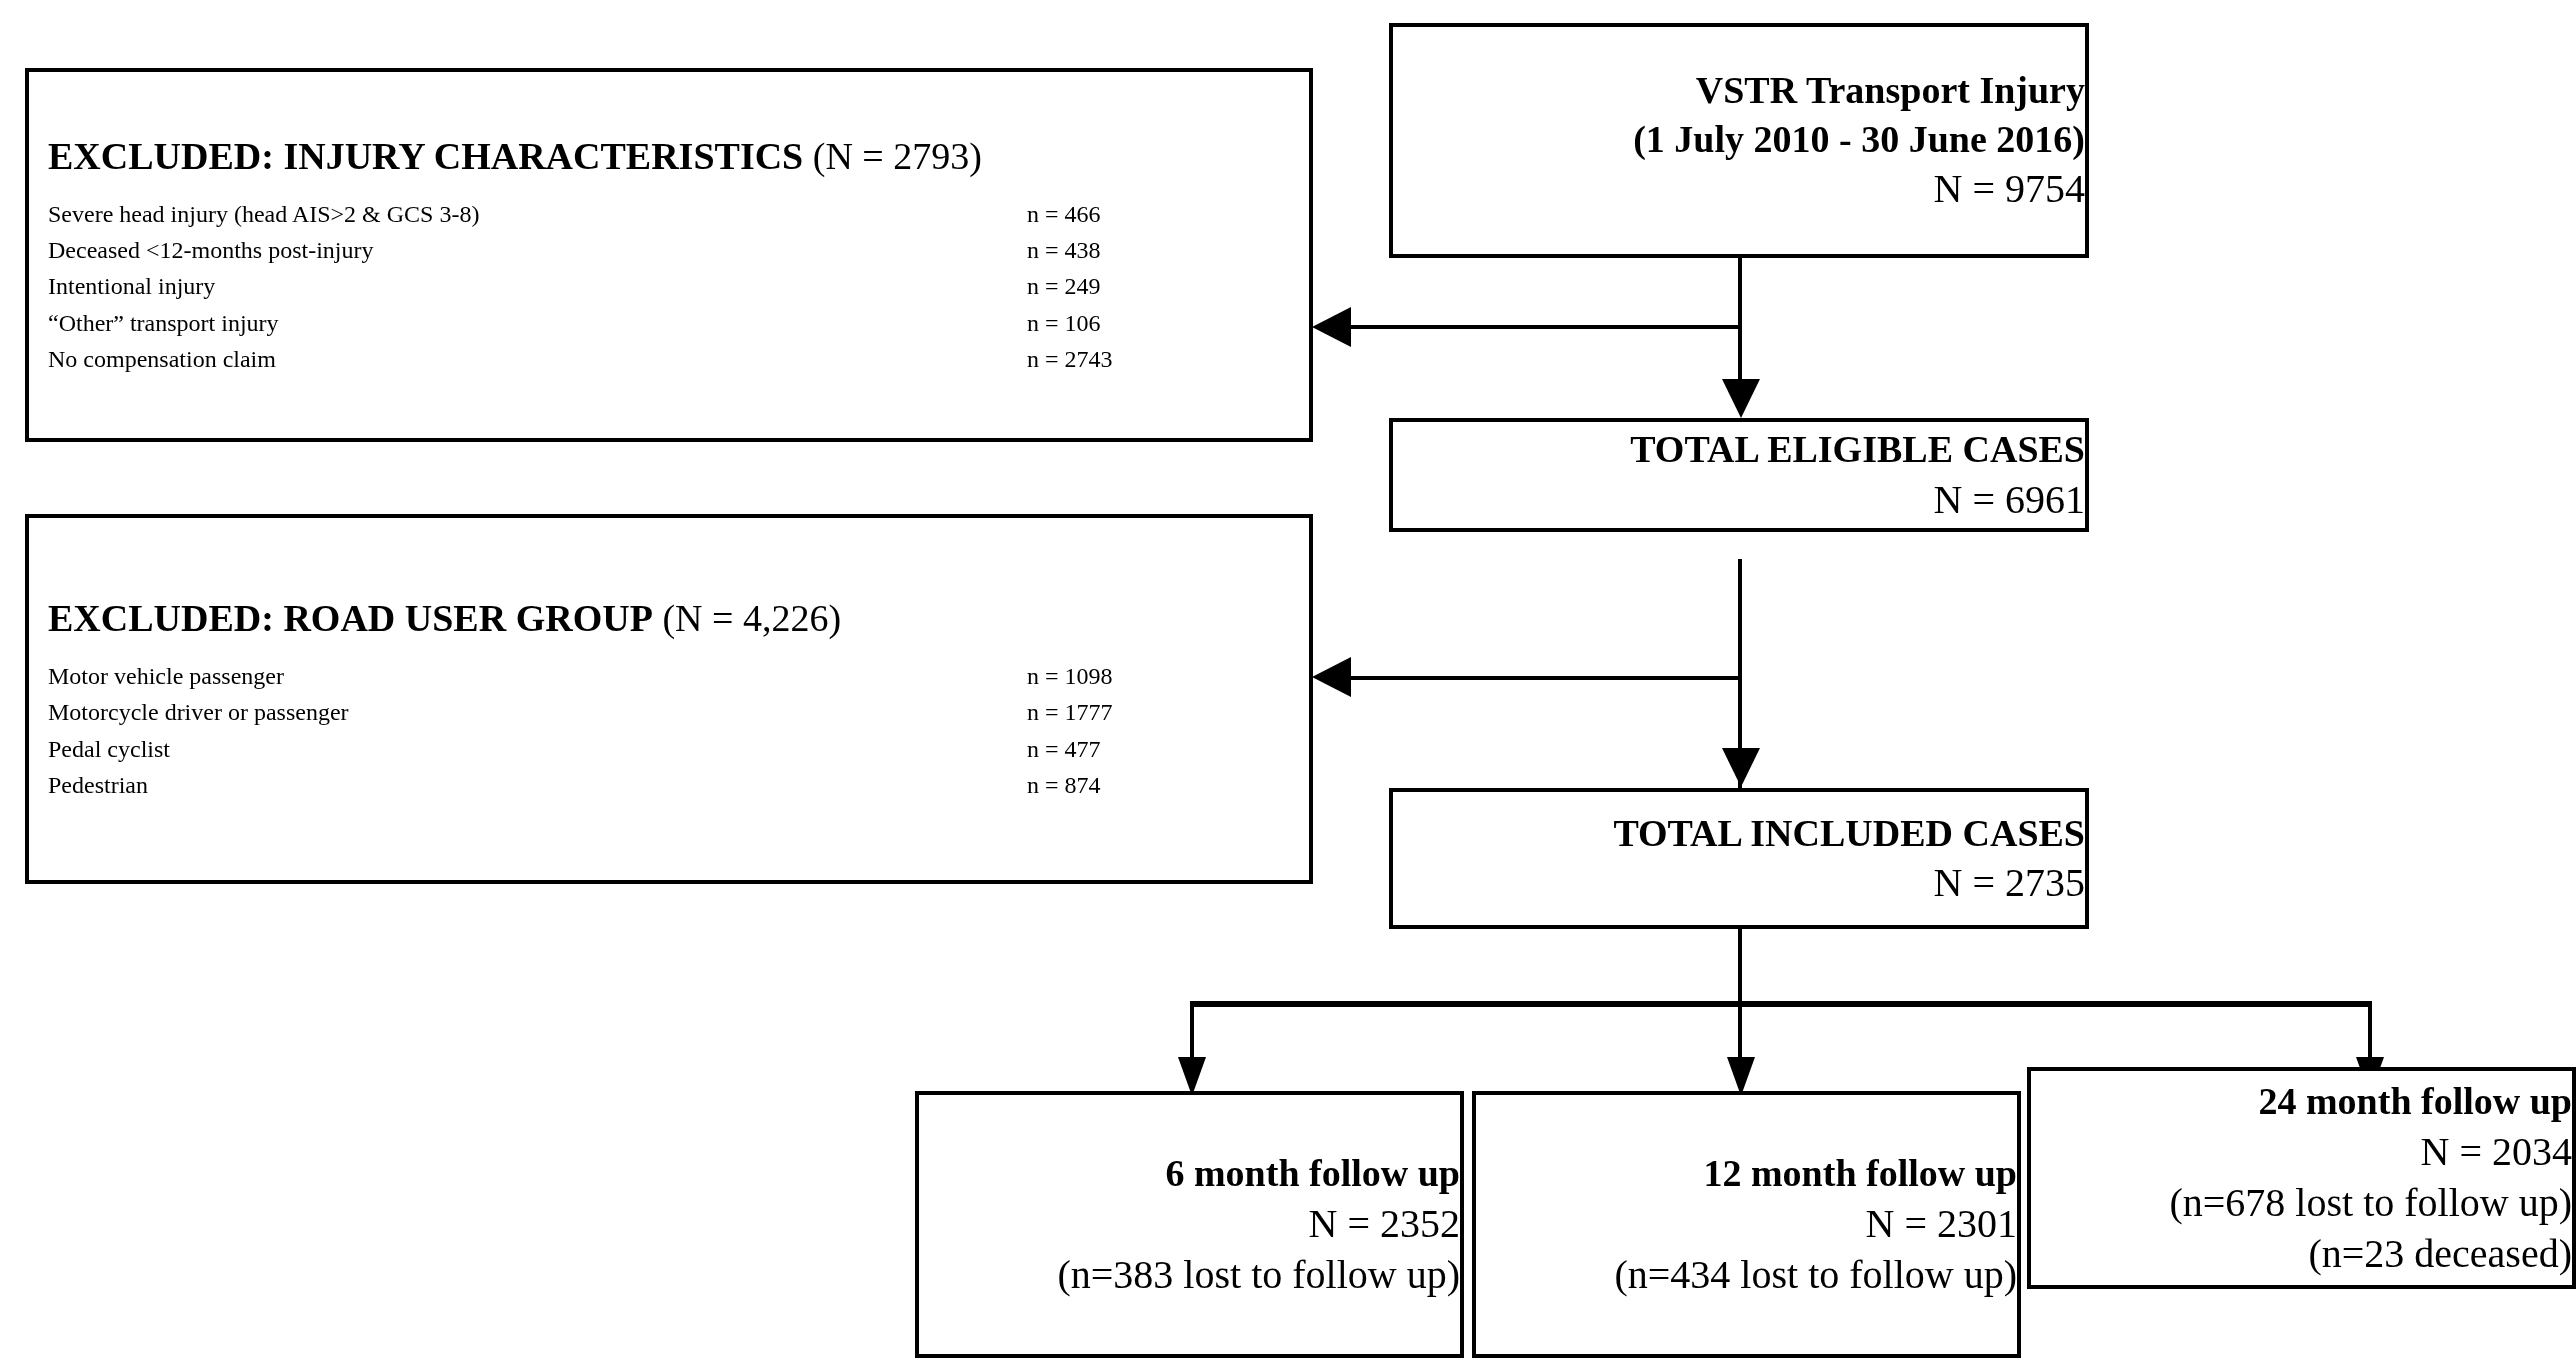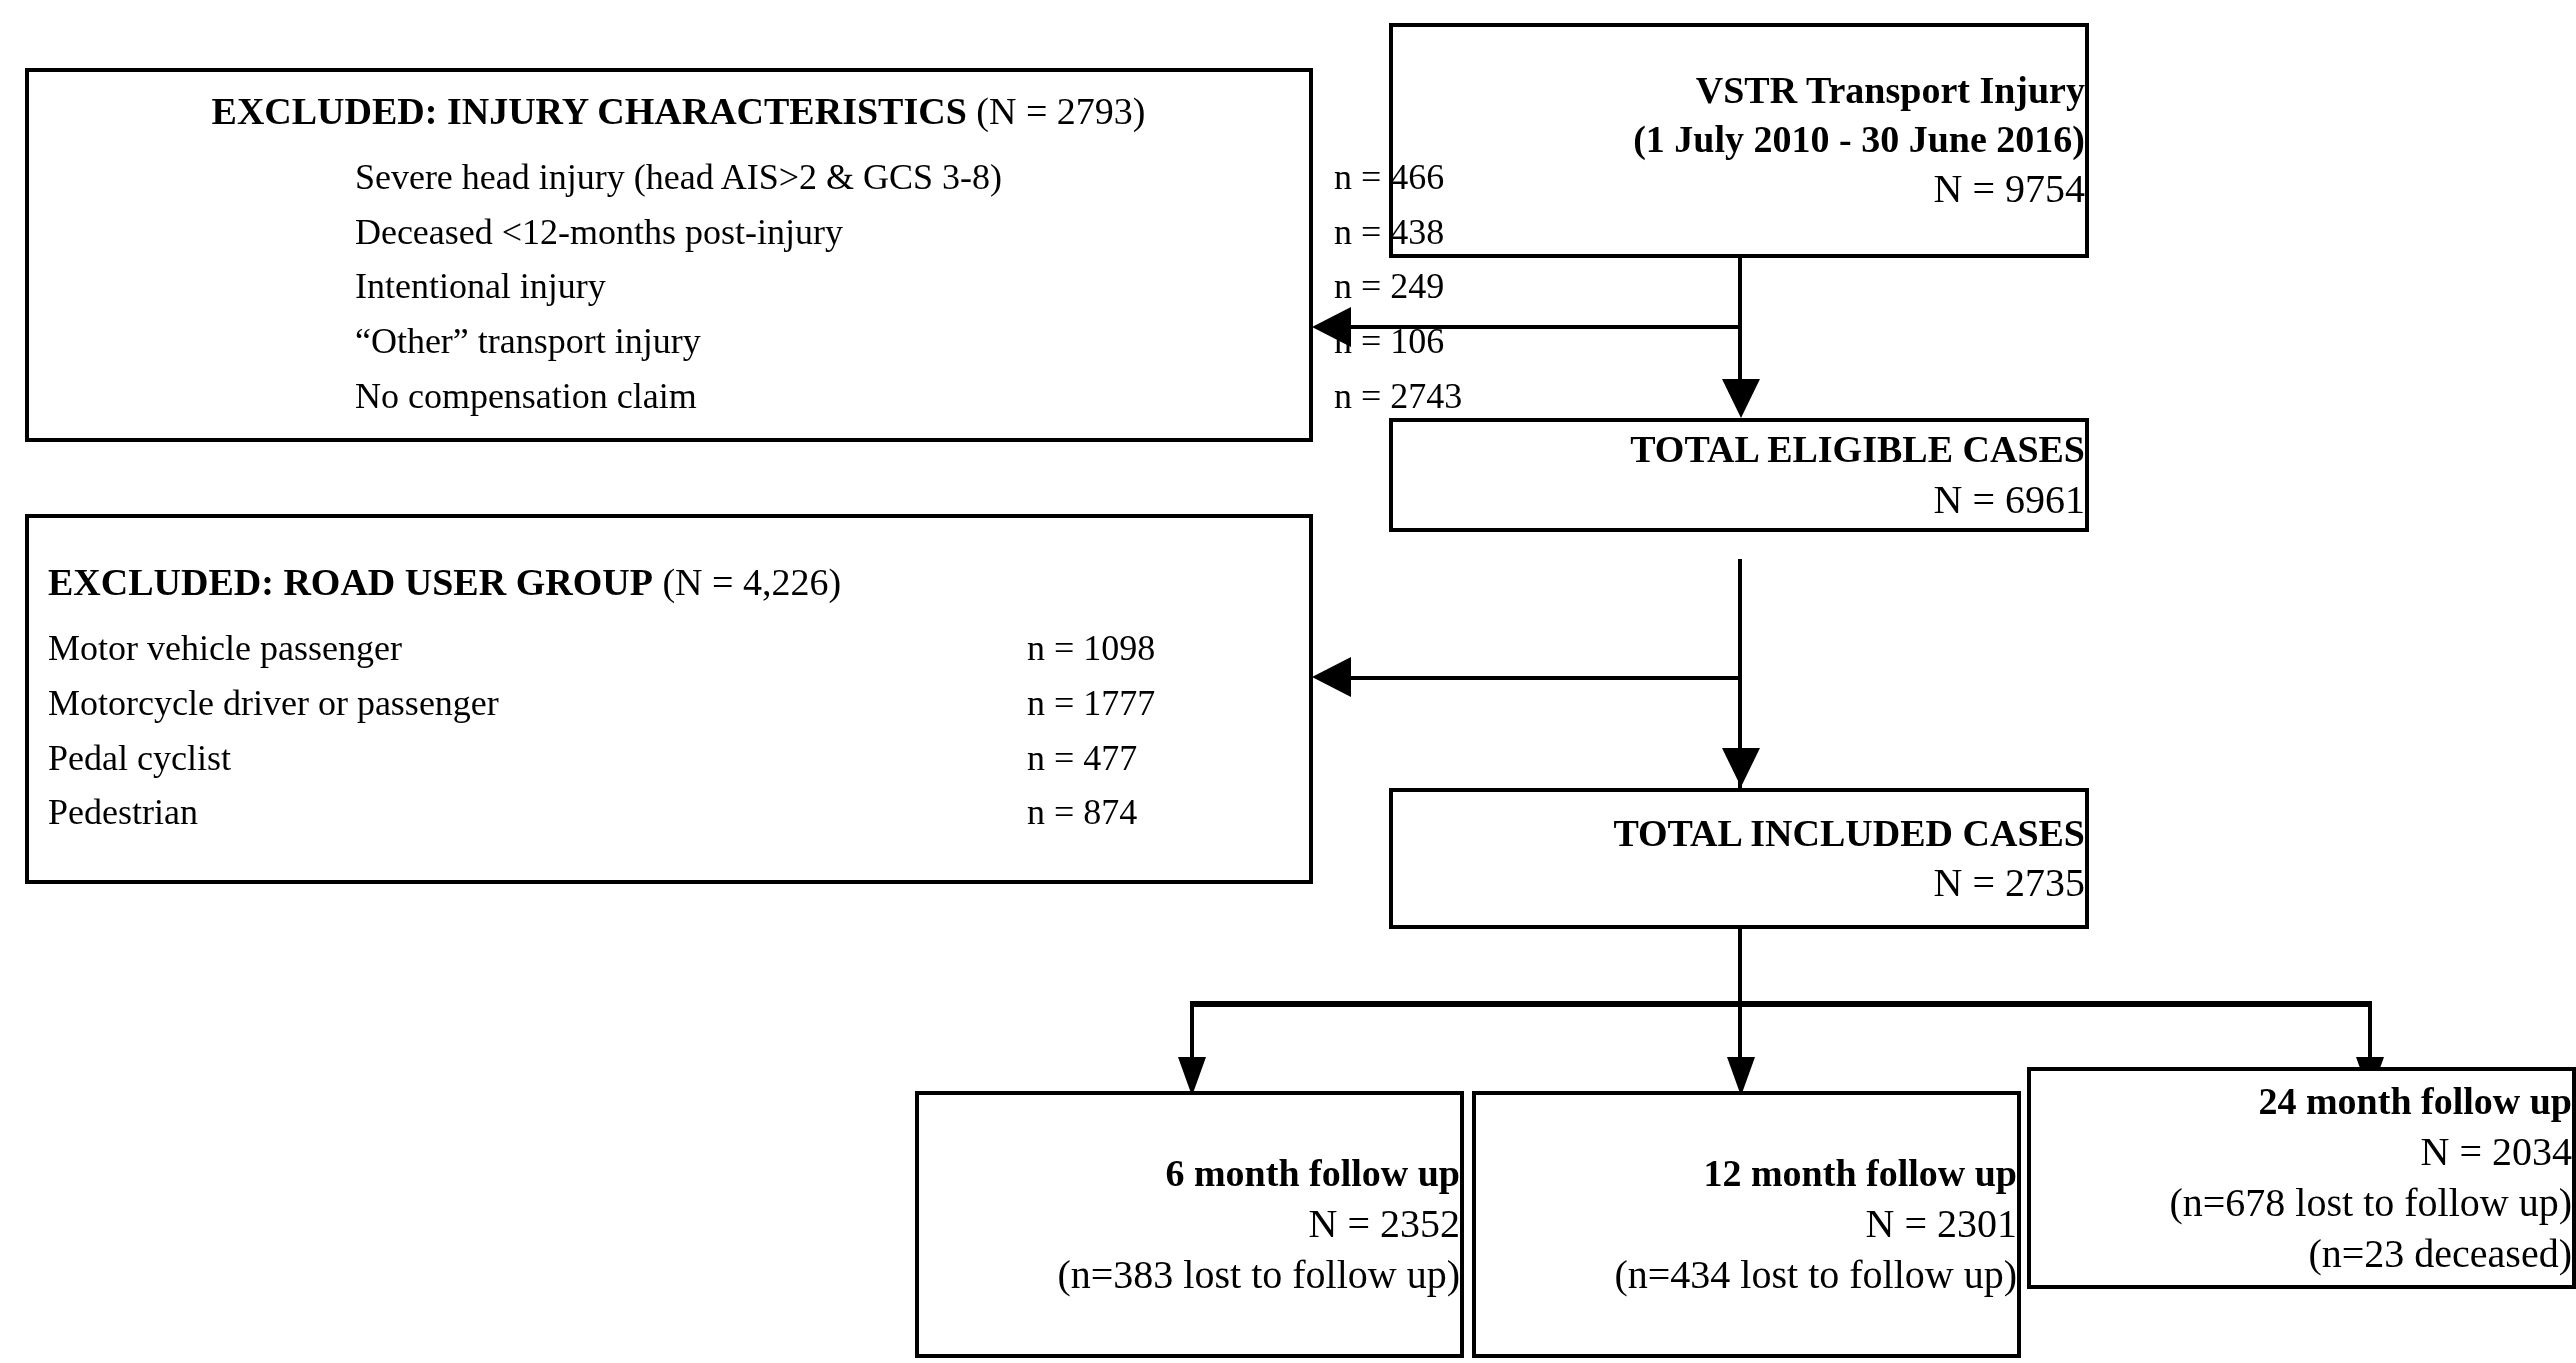--- a/index.html
+++ b/index.html
@@ -53,21 +53,21 @@
     line-height: 1.3;
     margin: 0 0 14px 19px;
     white-space: nowrap;
   }
   .excl-title .t-bold { font-weight: bold; }
   .excl-title .t-norm { font-weight: normal; }
   .excl-row {
     display: flex;
     flex-direction: row;
     align-items: baseline;
-    font-size: 36px;
+    font-size: 24px;
     line-height: 1.52;
     margin-left: 19px;
     white-space: nowrap;
   }
   .excl-row .lbl { flex: 0 0 auto; }
   .excl-row .cnt { position: absolute; left: 998px; }
   .excl-rows { position: relative; }
 
   .vline {
     position: absolute;
@@ -119,21 +119,21 @@
     <div class="hdr-bold">(1 July 2010 - 30 June 2016)</div>
     <div class="plain">N = 9754</div>
   </div>
 
   <div class="vline" style="left:1738px; top:257px; height:135px;"></div>
   <div class="arrow-down" style="left:1722px; top:379px;"></div>
 
   <div class="hline" style="left:1350px; top:325px; width:391px;"></div>
   <div class="arrow-left" style="left:1312px; top:307px;"></div>
 
-  <div class="box box-left" style="left:25px; top:68px; width:1288px; height:374px;align-items:center;">
+  <div class="box box-left" style="left:25px; top:68px; width:1288px; height:374px;">
     <div class="excl-title">
       <span class="t-bold">EXCLUDED: INJURY CHARACTERISTICS</span><span class="t-norm"> (N = 2793)</span>
     </div>
     <div class="excl-rows">
       <div class="excl-row">
         <span class="lbl">Severe head injury (head AIS&gt;2 &amp; GCS 3-8)</span>
         <span class="cnt">n = 466</span>
       </div>
       <div class="excl-row">
         <span class="lbl">Deceased &lt;12-months post-injury</span>

